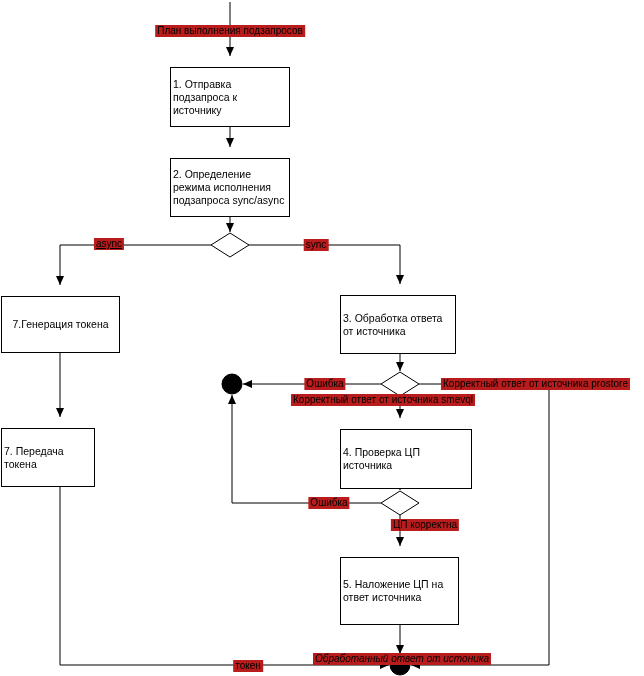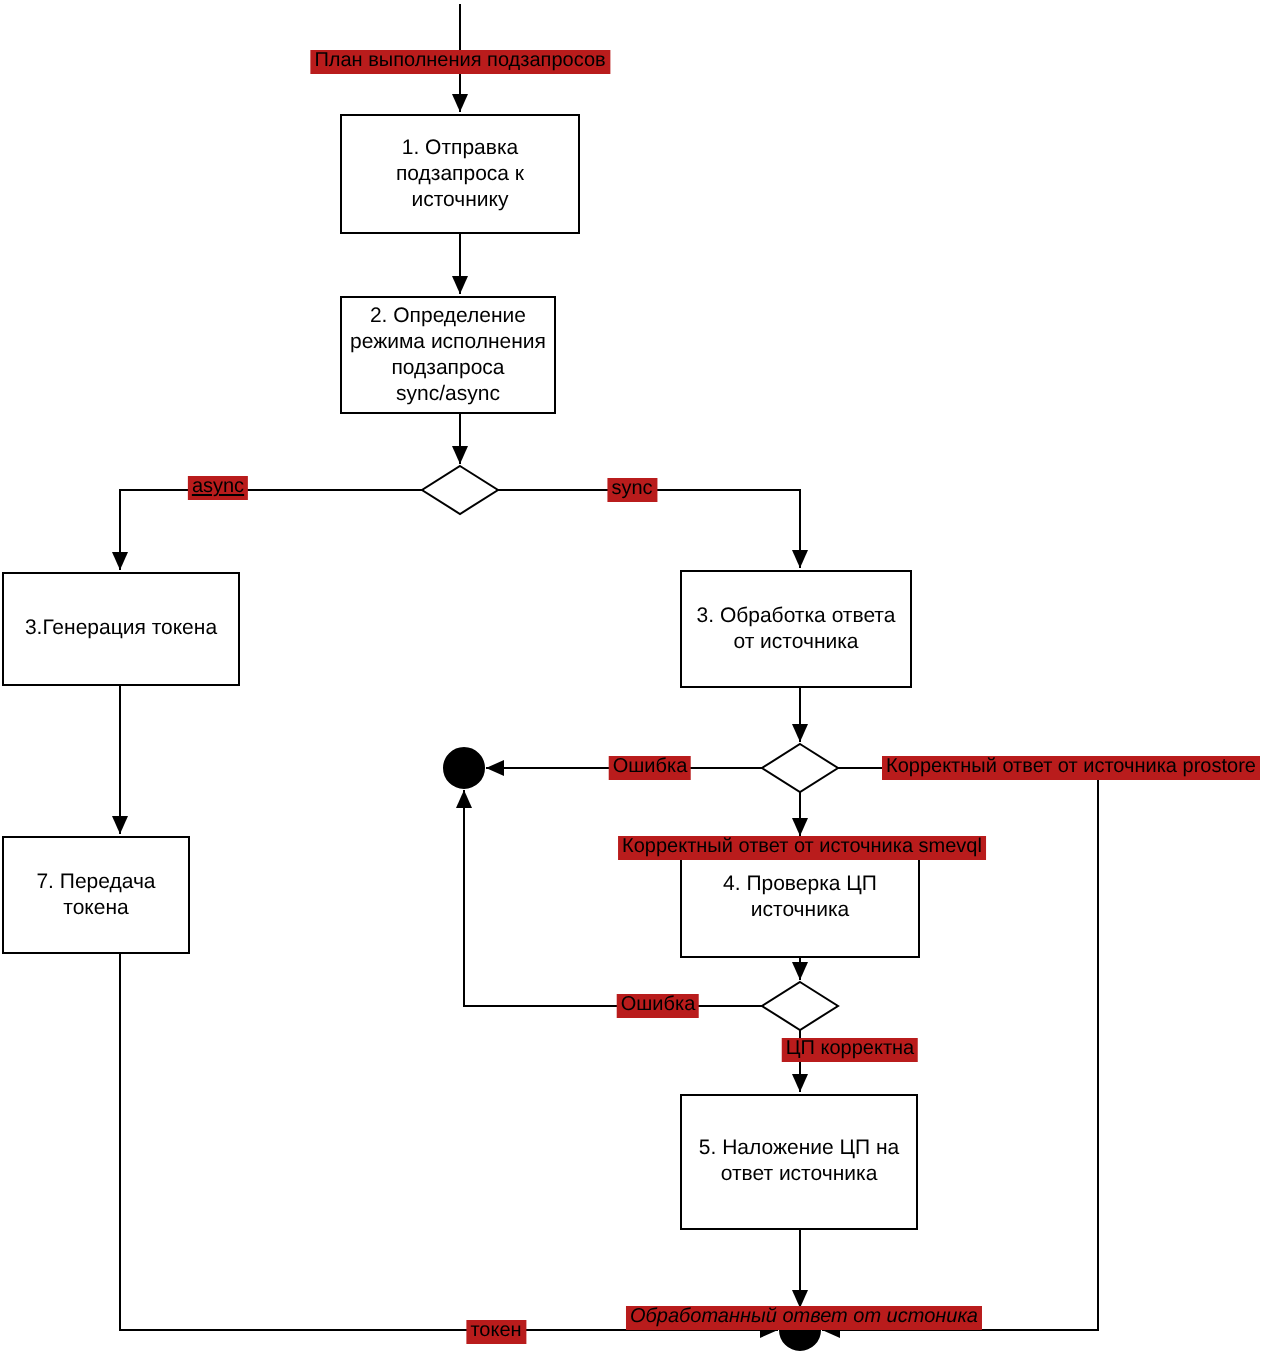--- a/index.html
+++ b/index.html
@@ -36,24 +36,24 @@
     fill: #000000;
   }
   .node {
     position: absolute;
     box-sizing: border-box;
     border: 1px solid #000000;
     background: #ffffff;
     display: flex;
     align-items: center;
     justify-content: center;
-    text-align: center;
     font-size: 10.5px;
     line-height: 13px;
     padding: 1px 2px;
+    margin-top: 10px;
   }
   .edge-label {
     position: absolute;
     transform: translate(-50%, -50%);
     background: #b91c1c;
     font-size: 10px;
     line-height: 12px;
     white-space: nowrap;
     padding: 0 2px;
   }
@@ -91,41 +91,41 @@
   <polygon class="decision" points="400,372 419,384 400,396 381,384"></polygon>
   <polygon class="decision" points="400,491 419,503 400,515 381,503"></polygon>
 
   <circle class="merge" cx="232" cy="384" r="10"></circle>
   <circle class="merge" cx="400" cy="665" r="10"></circle>
 </svg>
 
 <div class="node" style="left:170px; top:57px; width:120px; height:60px;">
   <span>1. Отправка подзапроса к источнику</span>
 </div>
-<div class="node" style="left:170px; top:148px; width:108px; height:59px;">
+<div class="node" style="left:170px; top:148px; width:120px; height:59px;">
   <span>2. Определение режима исполнения подзапроса sync/async</span>
 </div>
 <div class="node" style="left:340px; top:285px; width:116px; height:59px;">
   <span>3. Обработка ответа от источника</span>
 </div>
-<div class="node" style="left:340px; top:419px; width:120px; height:60px;">
+<div class="node" style="left:340px; top:419px; width:132px; height:60px;">
   <span>4. Проверка ЦП источника</span>
 </div>
 <div class="node" style="left:340px; top:547px; width:119px; height:68px;">
   <span>5. Наложение ЦП на ответ источника</span>
 </div>
 <div class="node" style="left:1px; top:286px; width:119px; height:57px;">
-  <span>3.Генерация токена</span>
+  <span>7.Генерация токена</span>
 </div>
 <div class="node" style="left:1px; top:418px; width:94px; height:59px;">
   <span>7. Передача токена</span>
 </div>
 
 <span class="edge-label" style="left:230px; top:31px;">План выполнения подзапросов</span>
 <span class="edge-label" style="left:109px; top:244px;text-decoration:underline;">async</span>
 <span class="edge-label" style="left:316px; top:245px;">sync</span>
 <span class="edge-label" style="left:325px; top:384px;">Ошибка</span>
 <span class="edge-label left-anchored" style="left:441px; top:384px;">Корректный ответ от источника prostore</span>
-<span class="edge-label" style="left:401px; top:400px;margin-top:24px;">Корректный ответ от источника smevql</span>
+<span class="edge-label" style="left:383px; top:400px;">Корректный ответ от источника smevql</span>
 <span class="edge-label" style="left:329px; top:503px;">Ошибка</span>
 <span class="edge-label" style="left:401px; top:525px;margin-left:24px;">ЦП корректна</span>
 <span class="edge-label" style="left:402px; top:659px;font-style:italic;">Обработанный ответ от истоника</span>
 <span class="edge-label" style="left:248px; top:666px;">токен</span>
 
 </body></html>

